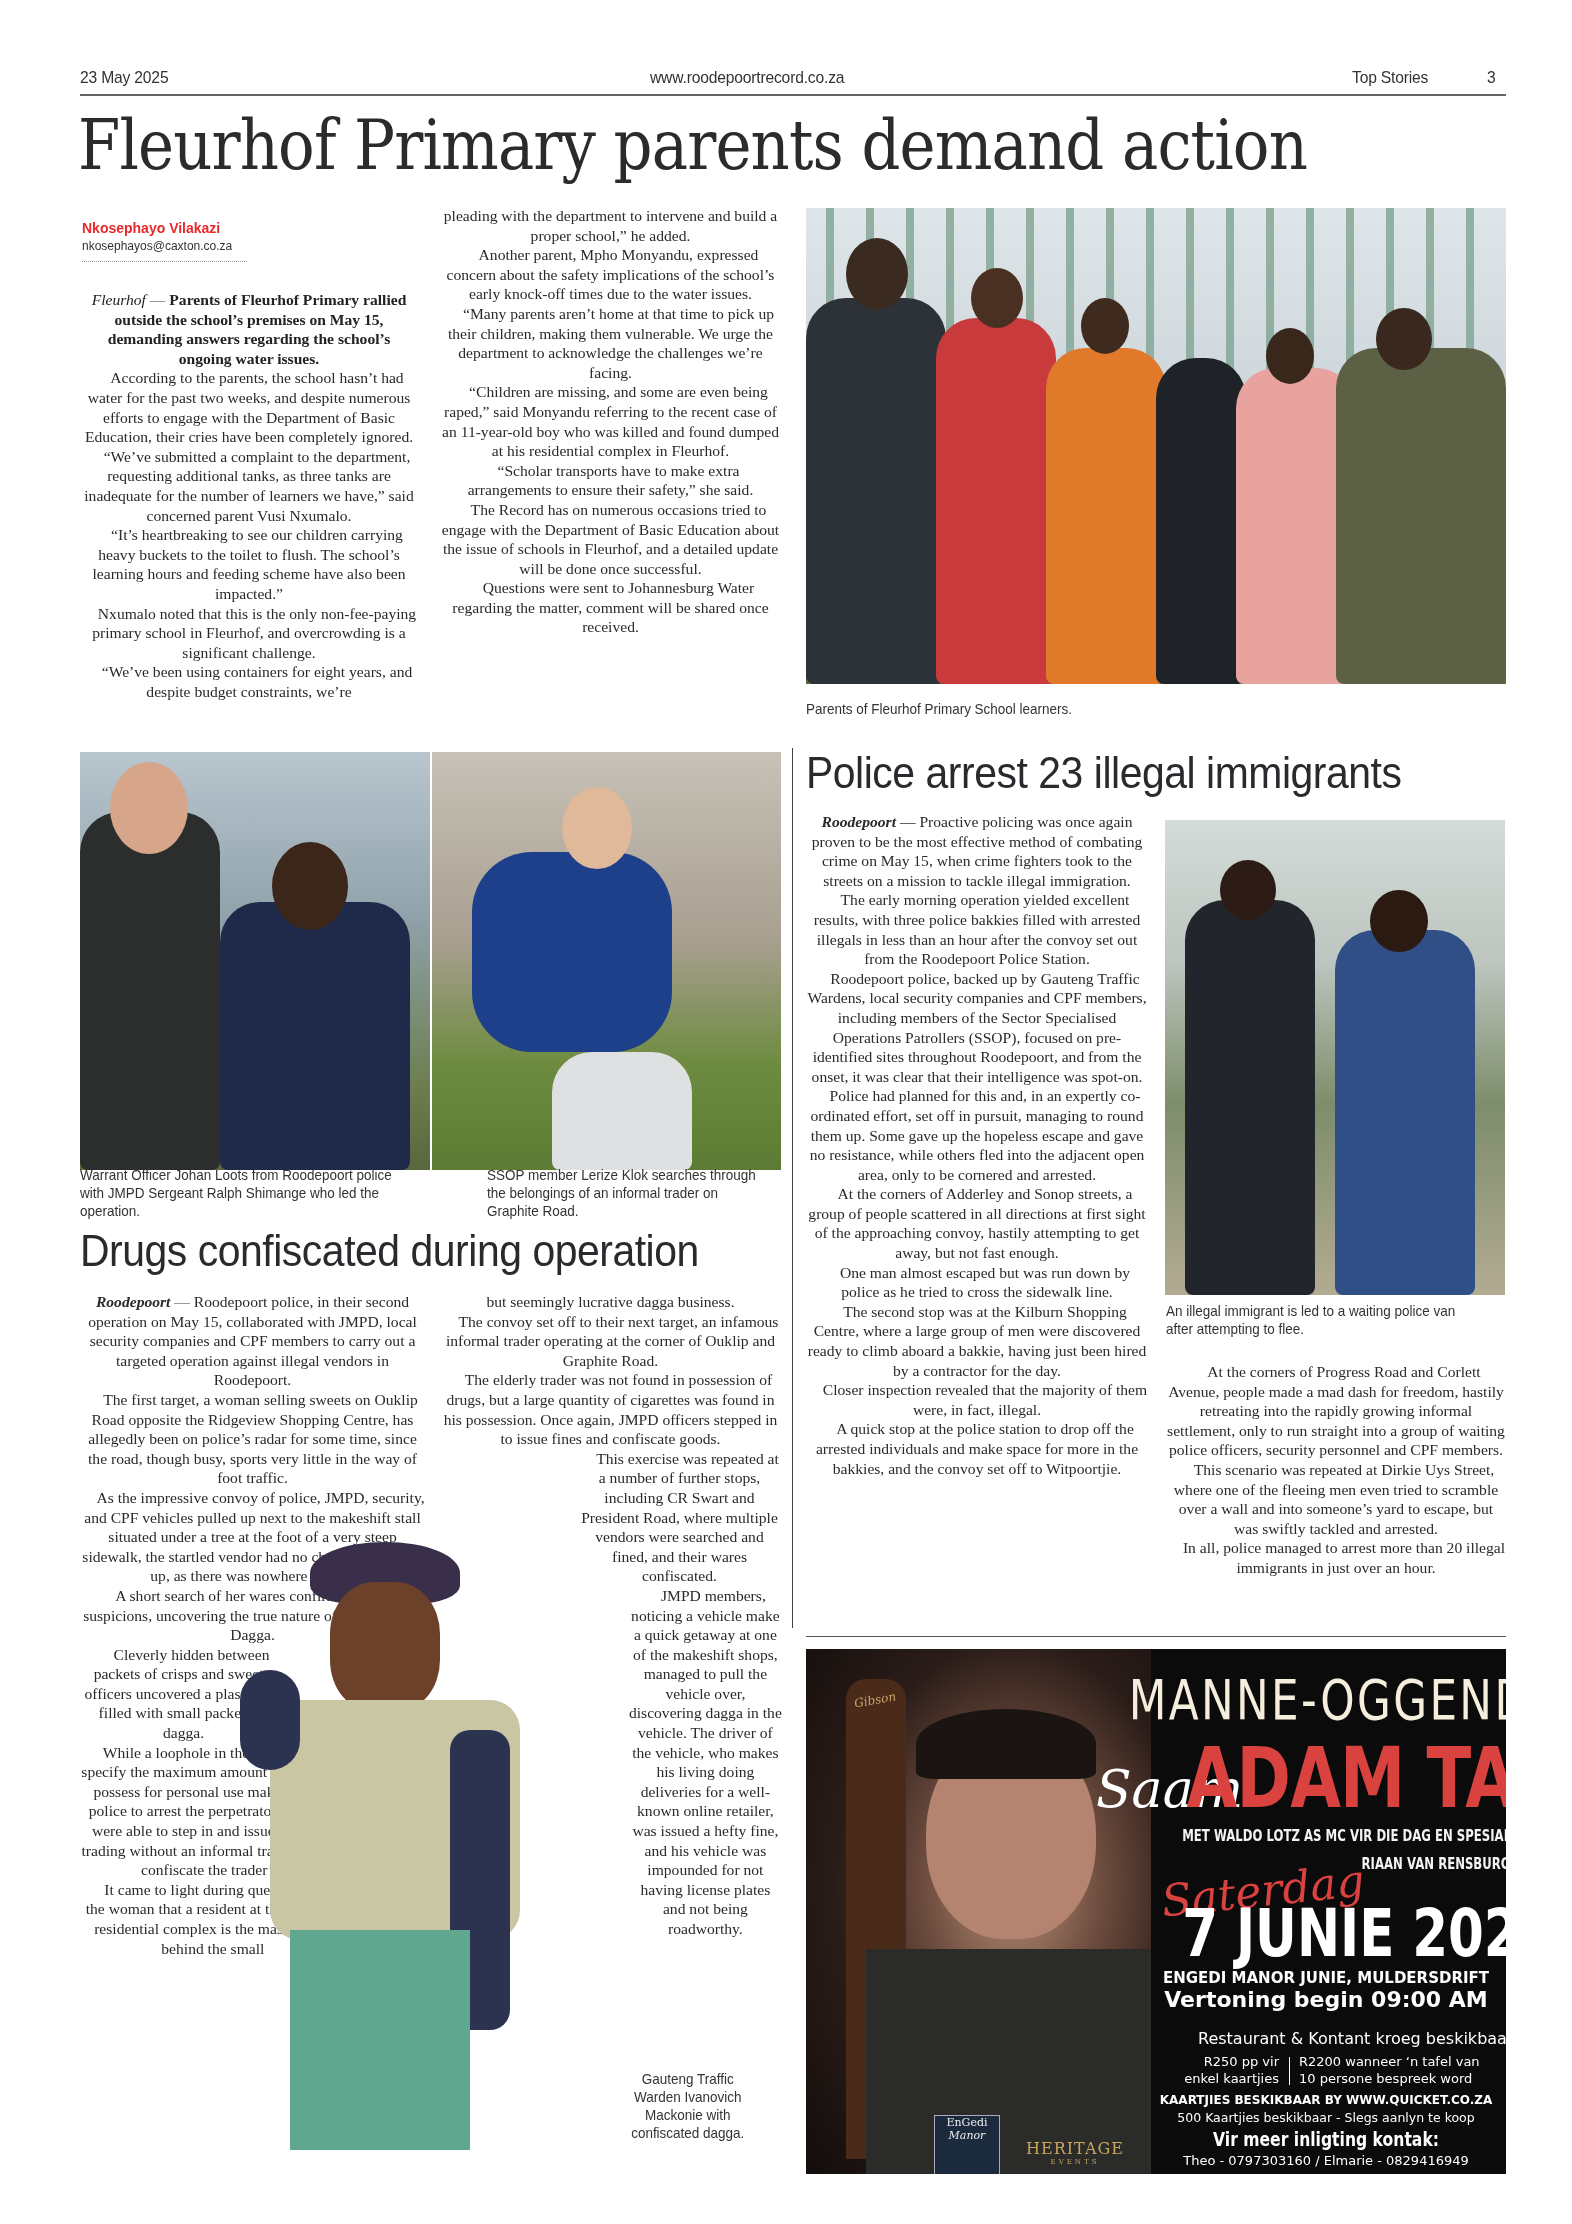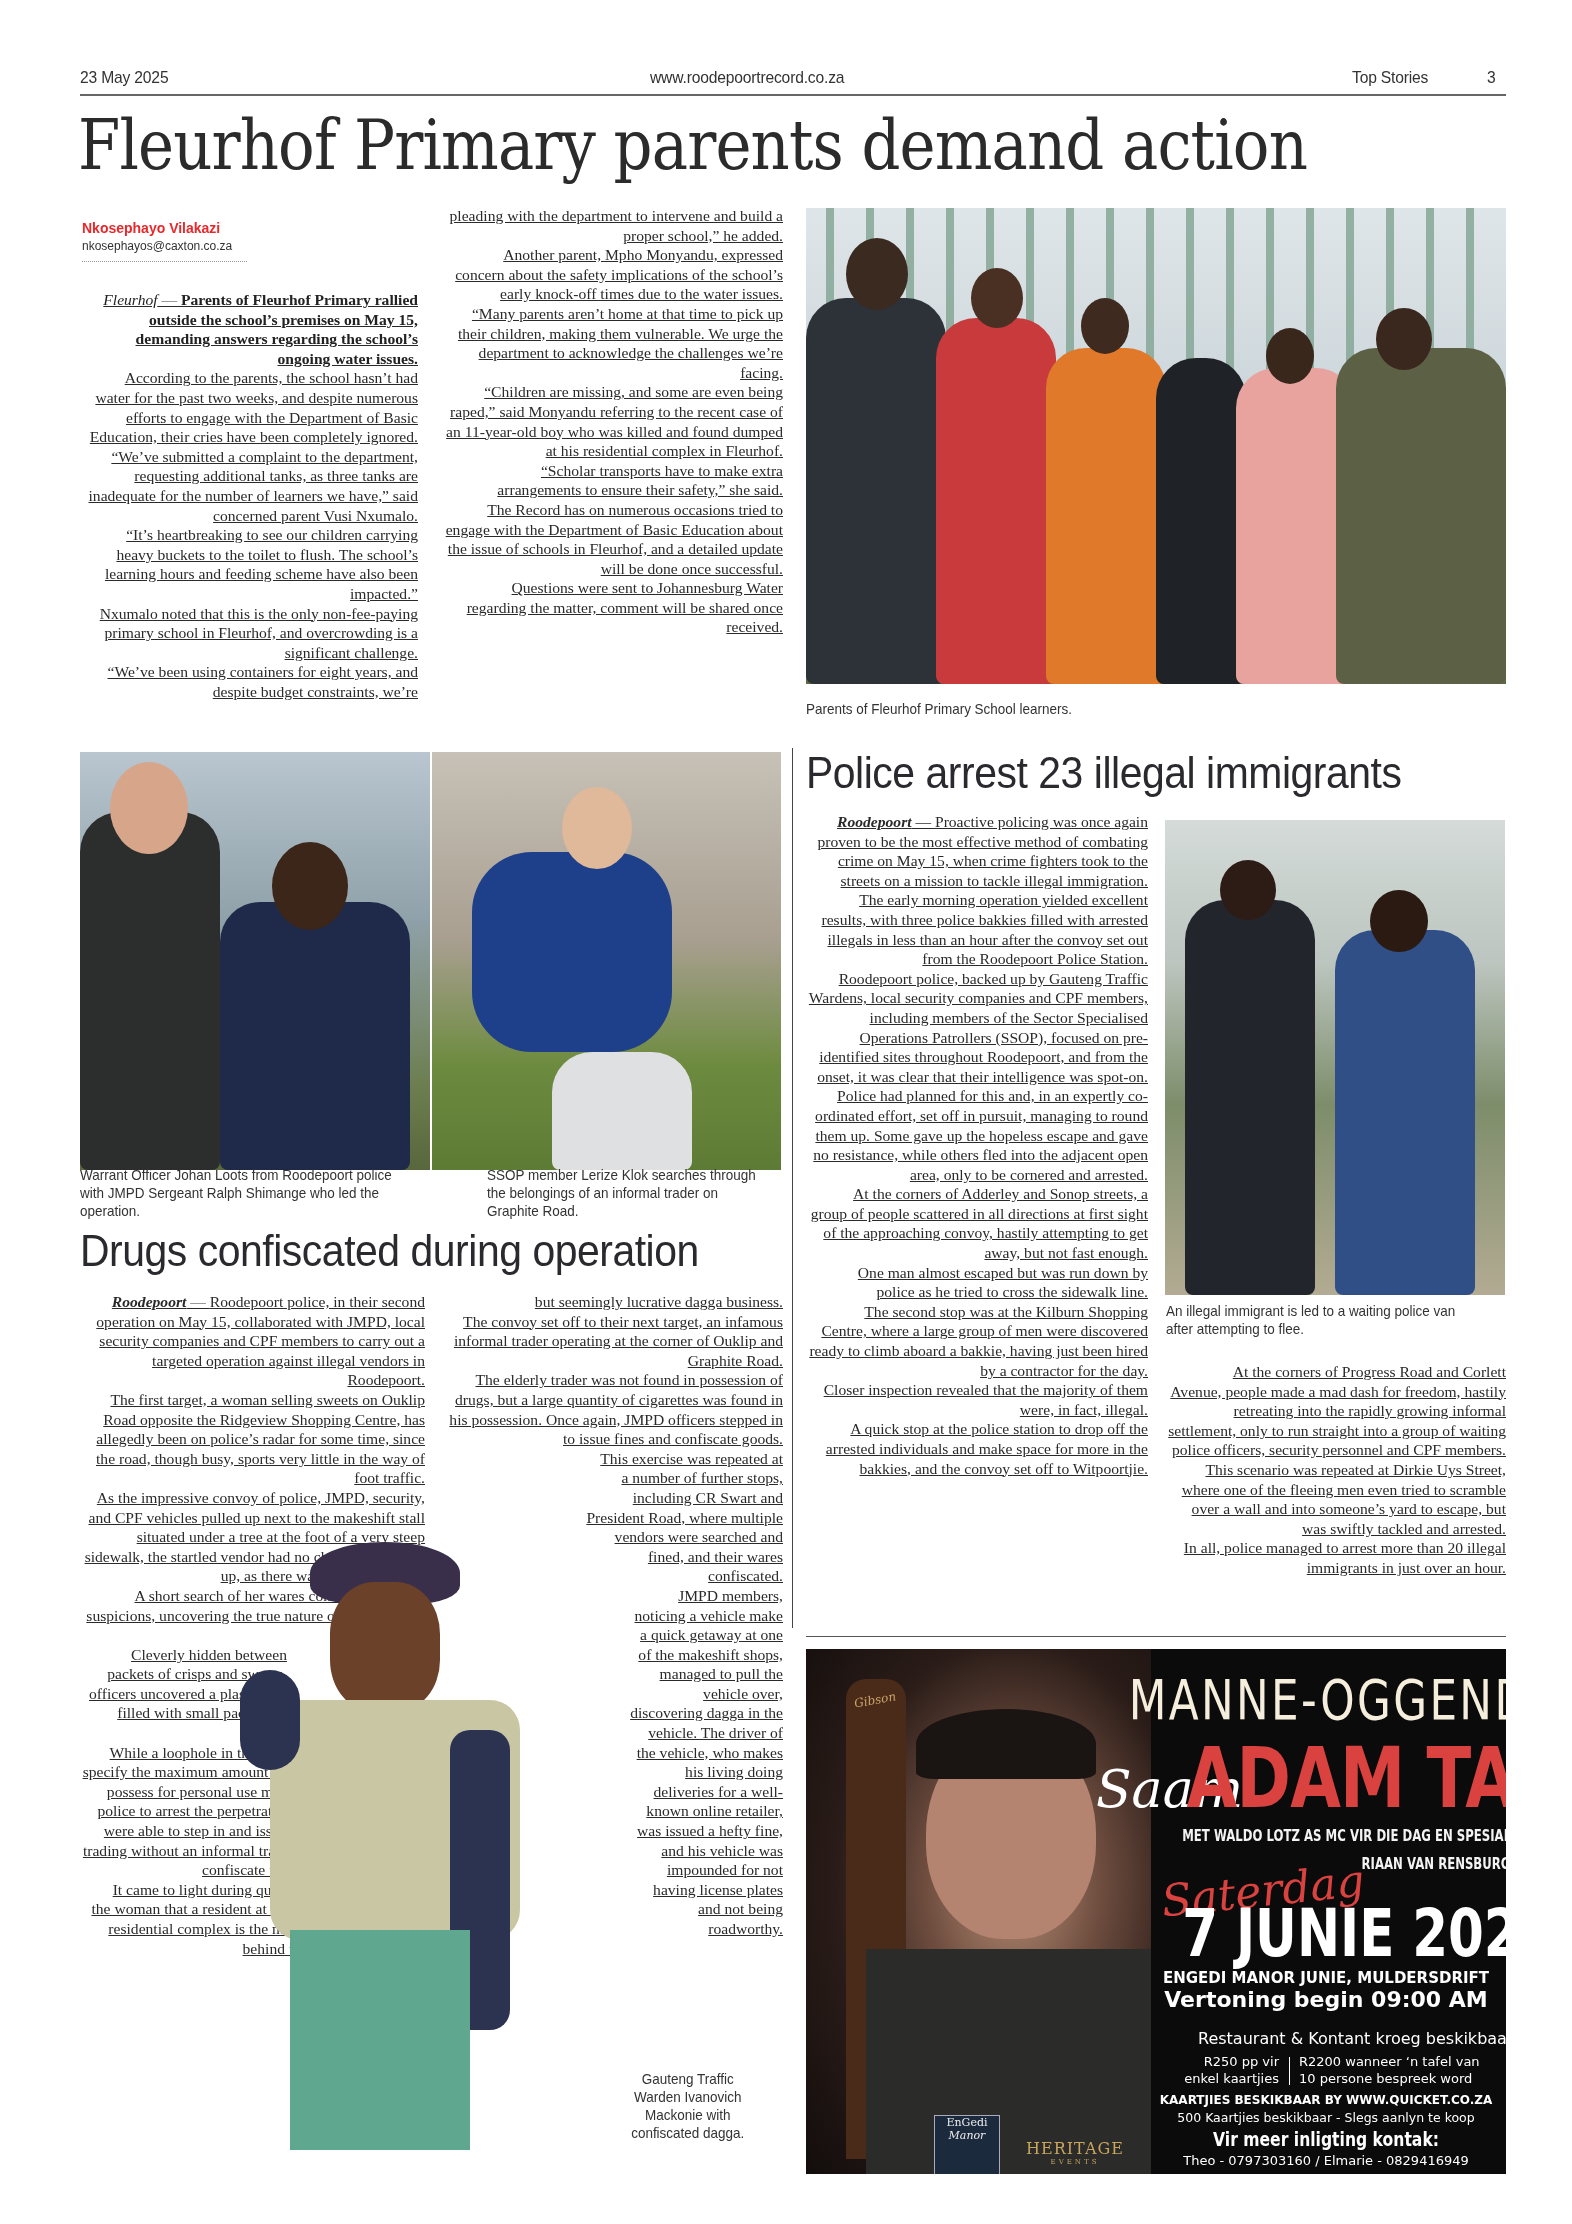--- a/index.html
+++ b/index.html
@@ -10,21 +10,21 @@
   .folio { position: absolute; top: 68px; font-family: "Liberation Sans", sans-serif; font-size: 17px; color: #333; letter-spacing: -0.2px; transform: scaleX(0.92); transform-origin: left top; }
   .folio-rule { position: absolute; left: 80px; top: 94px; width: 1426px; height: 2px; background: #666; }
 
   .main-headline { position: absolute; left: 78px; top: 100px; font-family: "DejaVu Serif", serif; font-size: 70px; font-weight: 400; color: #2b2b2b; letter-spacing: -1px; transform: scaleX(0.87); transform-origin: left top; white-space: nowrap; line-height: 1.3; }
   .sans-headline { position: absolute; font-family: "Liberation Sans", sans-serif; color: #2a2a2e; white-space: nowrap; letter-spacing: -0.5px; transform-origin: left top; }
 
   .byline-name { font-family: "Liberation Sans", sans-serif; font-weight: 700; color: #e8282b; font-size: 14px; }
   .byline-email { font-family: "Liberation Sans", sans-serif; color: #333; font-size: 12px; margin-top: 3px; }
   .byline-rule { height: 3px; margin-top: 6px; width: 165px; border-bottom: 1px dotted #999; }
 
-  .col { position: absolute; font-size: 15.6px; line-height: 19.6px; color: #2a2a2a; text-align: right; text-decoration: underline; }
+  .col { position: absolute; font-size: 15.6px; line-height: 19.6px; color: #2a2a2a; text-align: center; }
   .col p { text-indent: 16px; }
   .col p.noindent { text-indent: 0; }
   .lead { font-weight: 700; color: #222; }
   .dateline { font-style: italic; font-weight: 700; }
   .dash { color: #777; font-weight: 400; }
 
   .caption { position: absolute; font-family: "Liberation Sans", sans-serif; font-size: 14.5px; line-height: 18px; color: #333; transform: scaleX(0.93); transform-origin: left top; }
 
   .photo { position: absolute; overflow: hidden; }
   .hrule { position: absolute; height: 2px; background: #555; }

